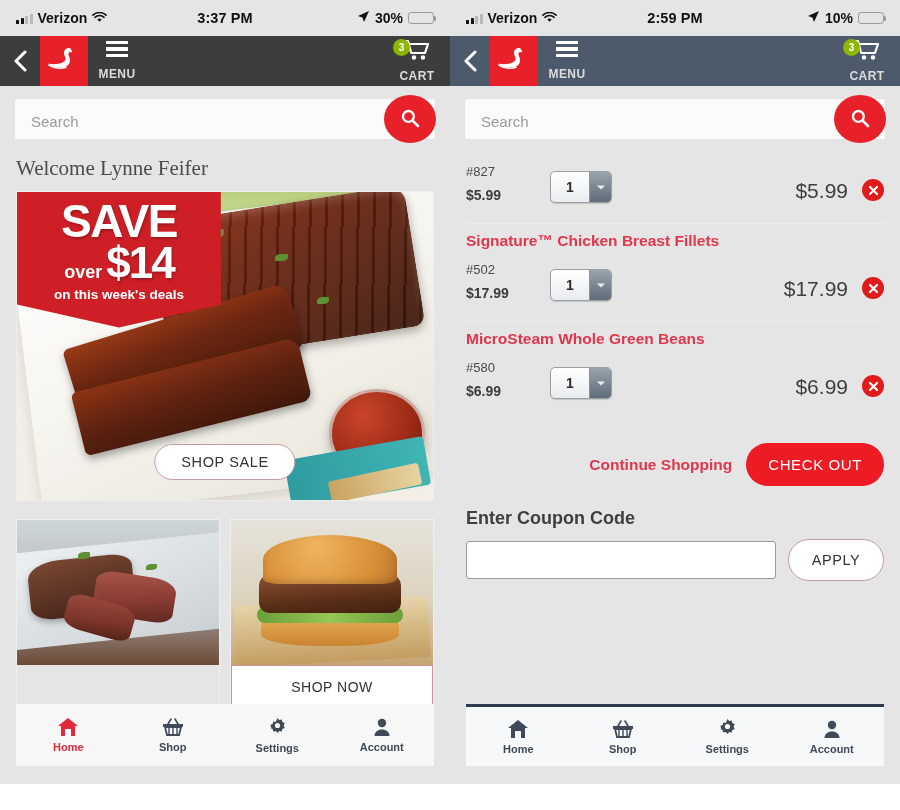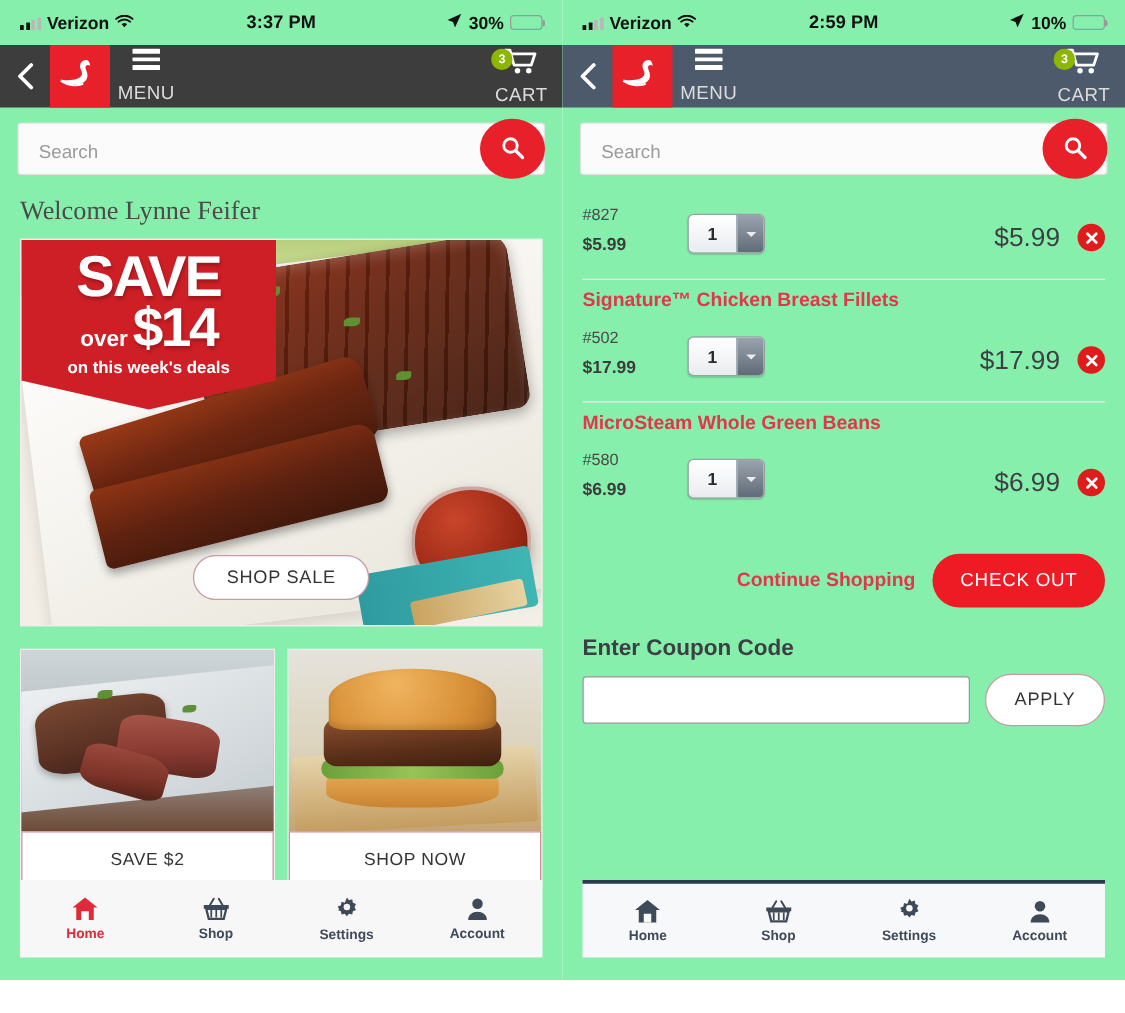--- a/index.html
+++ b/index.html
@@ -3,21 +3,21 @@
 <meta charset="utf-8">
 <style>
   * { box-sizing: border-box; margin: 0; padding: 0; }
   html, body {
     width: 900px; height: 810px;
     background: #ffffff;
     font-family: "Liberation Sans", sans-serif;
     overflow: hidden;
   }
   .screens { display: flex; width: 900px; height: 810px; }
-  .phone { width: 450px; height: 784px; position: relative; background: #86efac; }
+  .phone { width: 450px; height: 784px; position: relative; background: #e5e5e5; }
 
   
   .statusbar {
     height: 36px; display: flex; align-items: center;
     padding: 0 16px; font-size: 14px; font-weight: bold; color: #111;
   }
   .sb-left { display: flex; align-items: center; gap: 5px; flex: 1 1 0; }
   .sb-center { flex: 0 0 auto; font-size: 14.5px; letter-spacing: .1px; }
   .sb-right { display: flex; align-items: center; gap: 5px; flex: 1 1 0; justify-content: flex-end; }
   .sig { display: flex; align-items: flex-end; gap: 1.5px; height: 11px; }
@@ -49,21 +49,21 @@
     width: 48px; background: #e8202a; display: flex;
     align-items: center; justify-content: center; cursor: pointer;
   }
   .logo svg { display: block; }
   .menu-btn {
     width: 58px; display: flex; flex-direction: column;
     align-items: center; justify-content: center; gap: 2px; cursor: pointer;
   }
   .burger { width: 22px; display: flex; flex-direction: column; gap: 3px; }
   .burger span { display: block; height: 3.5px; background: #fff; border-radius: .5px; }
-  .nav-label { font-size: 15px; color: #dcdcdc; letter-spacing: .4px; margin-top: 8px; font-weight: normal; }
+  .nav-label { font-size: 12px; color: #dcdcdc; letter-spacing: .4px; margin-top: 8px; font-weight: bold; }
   .appbar-spacer { flex: 1; }
   .cart-btn {
     width: 66px; display: flex; flex-direction: column;
     align-items: center; justify-content: center; position: relative; cursor: pointer;
   }
   .cart-badge {
     position: absolute; top: 3px; left: 9px;
     width: 17px; height: 17px; border-radius: 50%;
     background: #8db600; color: #fff; font-size: 10px; font-weight: bold;
     display: flex; align-items: center; justify-content: center; z-index: 2;
@@ -415,21 +415,20 @@
       <div class="card">
         <div class="card-img">
           <div class="steak-bg"></div>
             <div class="steak-plate"></div>
           <div class="steak-1"></div>
             <div class="steak-2"></div>
             <div class="steak-3"></div>
           <div class="herb" style="left:30%;top:22%;width:12px;height:7px;"></div>
           <div class="herb" style="left:64%;top:30%;width:11px;height:6px;"></div>
         </div>
-        <button class="card-btn">SAVE $2</button>
       </div>
       <div class="card">
         <div class="card-img">
           <div class="burger-bg"></div>
             <div class="board"></div>
           <div class="bun-bot"></div>
             <div class="lettuce"></div>
           <div class="patty"></div>
             <div class="bun-top"></div>
         </div>

